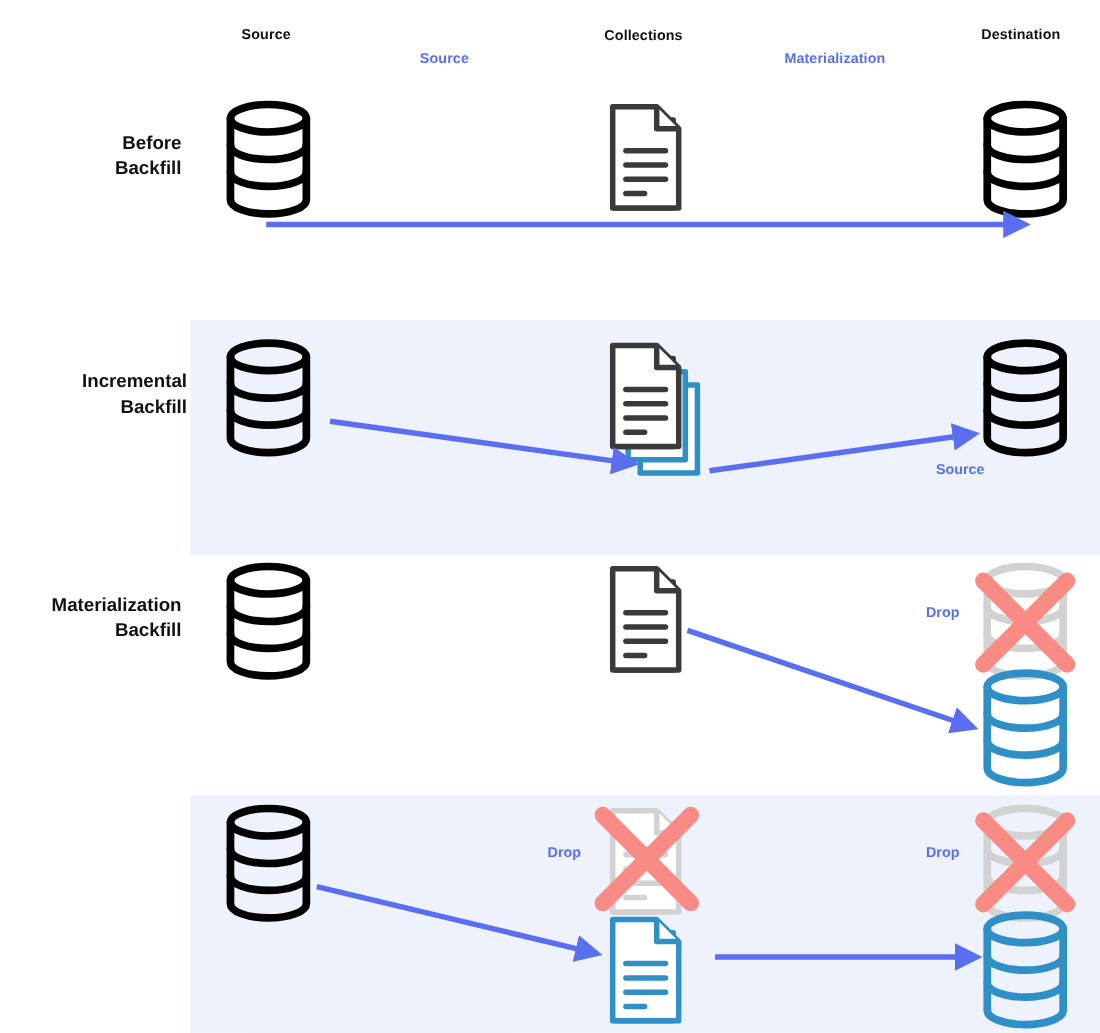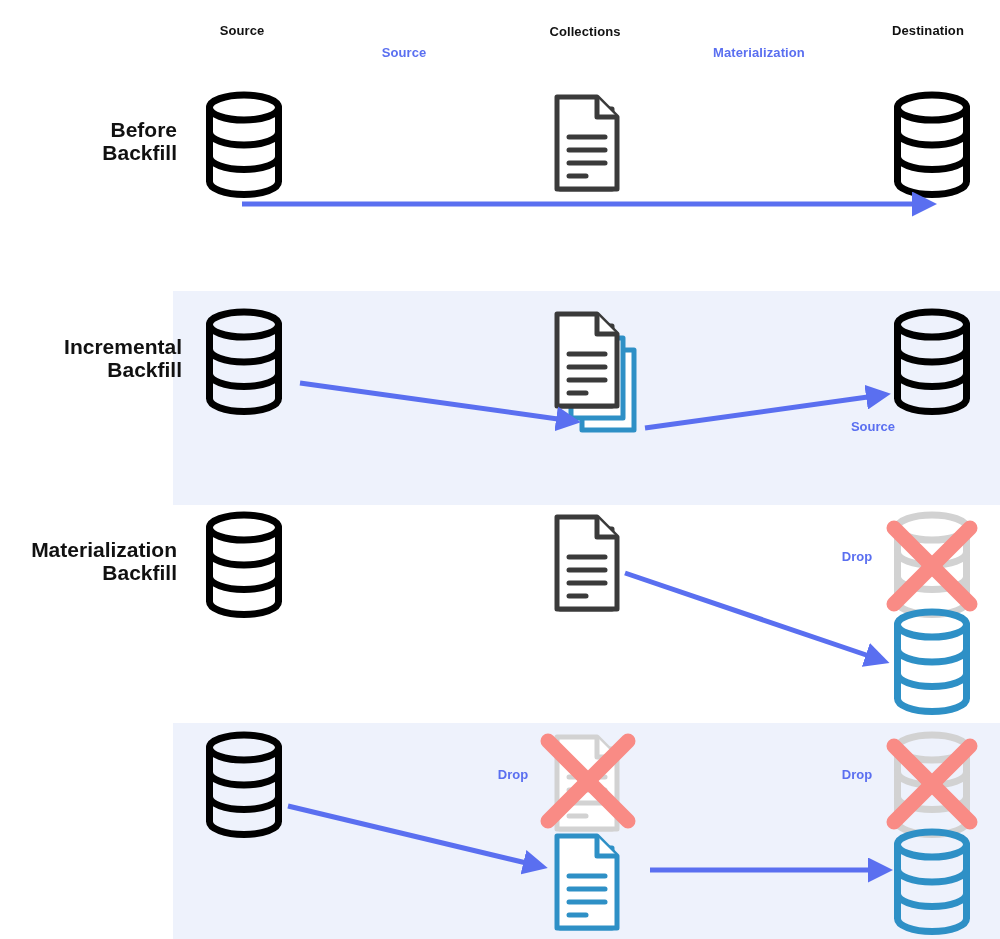--- a/index.html
+++ b/index.html
@@ -22,24 +22,23 @@
     text-align:center;white-space:nowrap;
     letter-spacing:.1px;
   }
   .col-head.accent{color:#5a6ff0;}
 
   
   .row-label{
     position:absolute;
     width:165px;
     text-align:right;
-    font-size:21px;font-weight:bold;color:#111111;
+    font-size:17px;font-weight:bold;color:#111111;
     line-height:23px;
     white-space:pre-line;
-    margin-left:12px;
   }
 
   
   .caption{
     position:absolute;
     font-size:13px;font-weight:bold;color:#5a6ff0;
     white-space:nowrap;text-align:center;
   }
 
   

